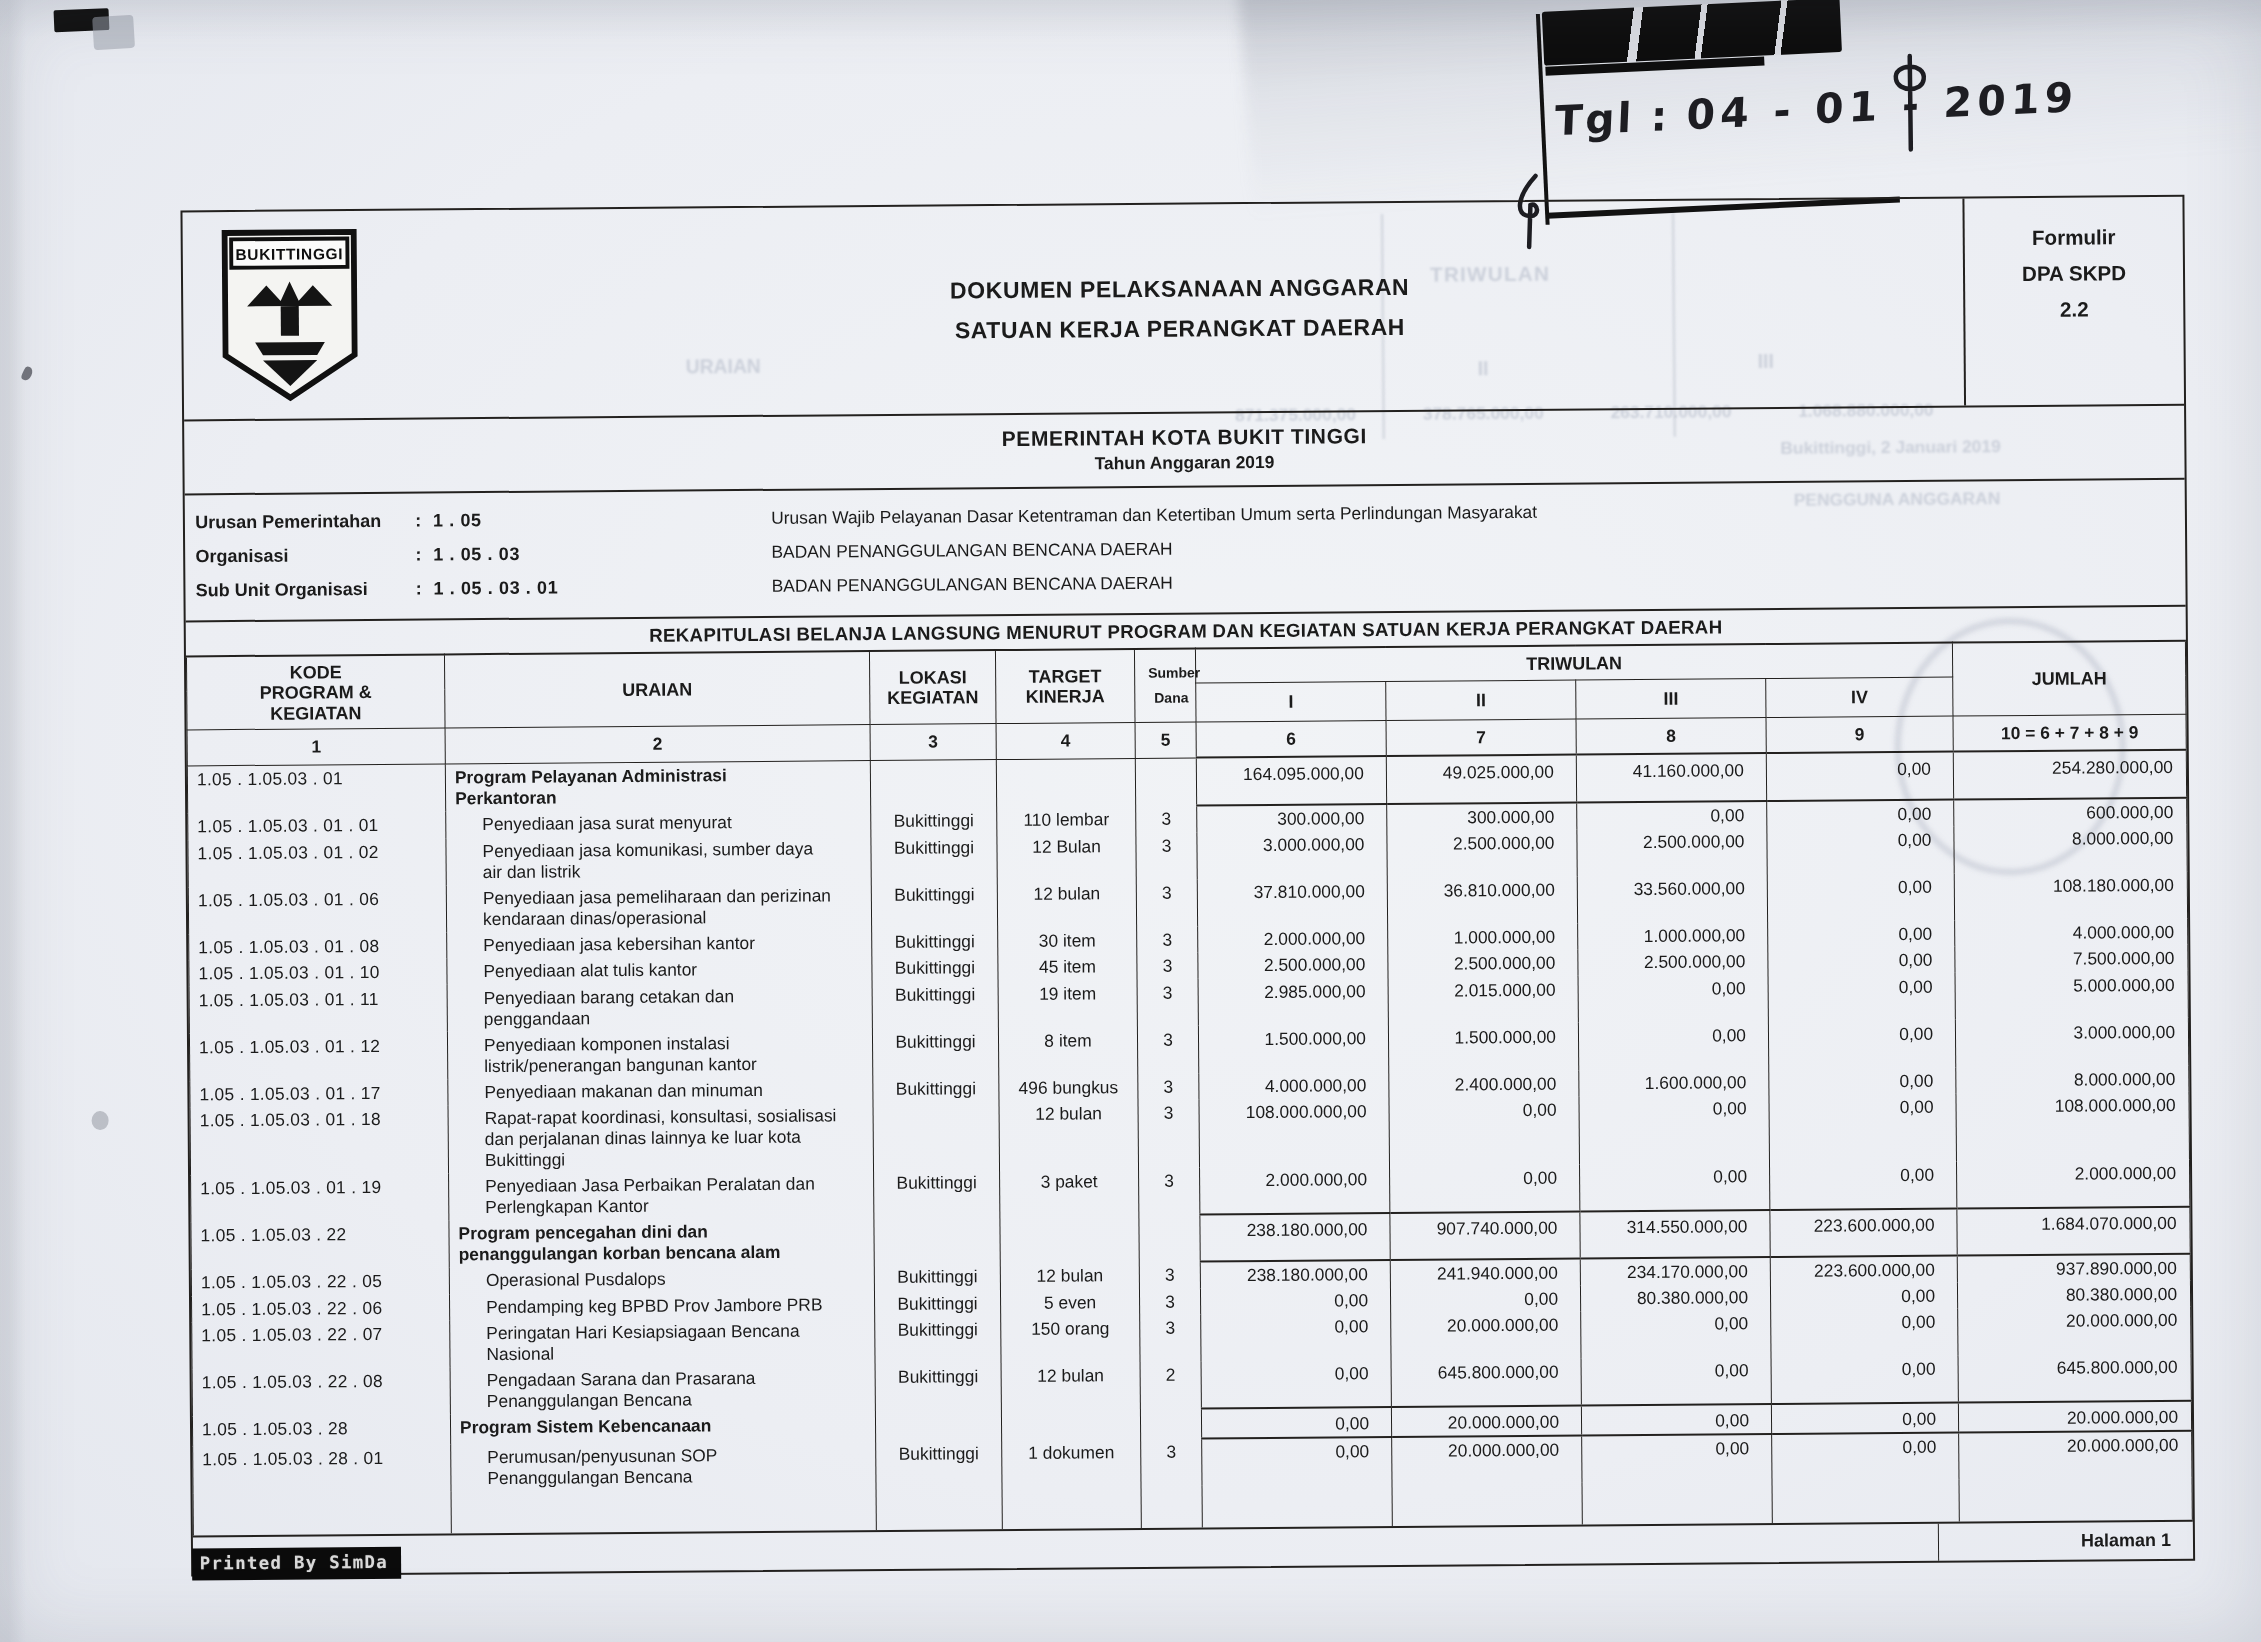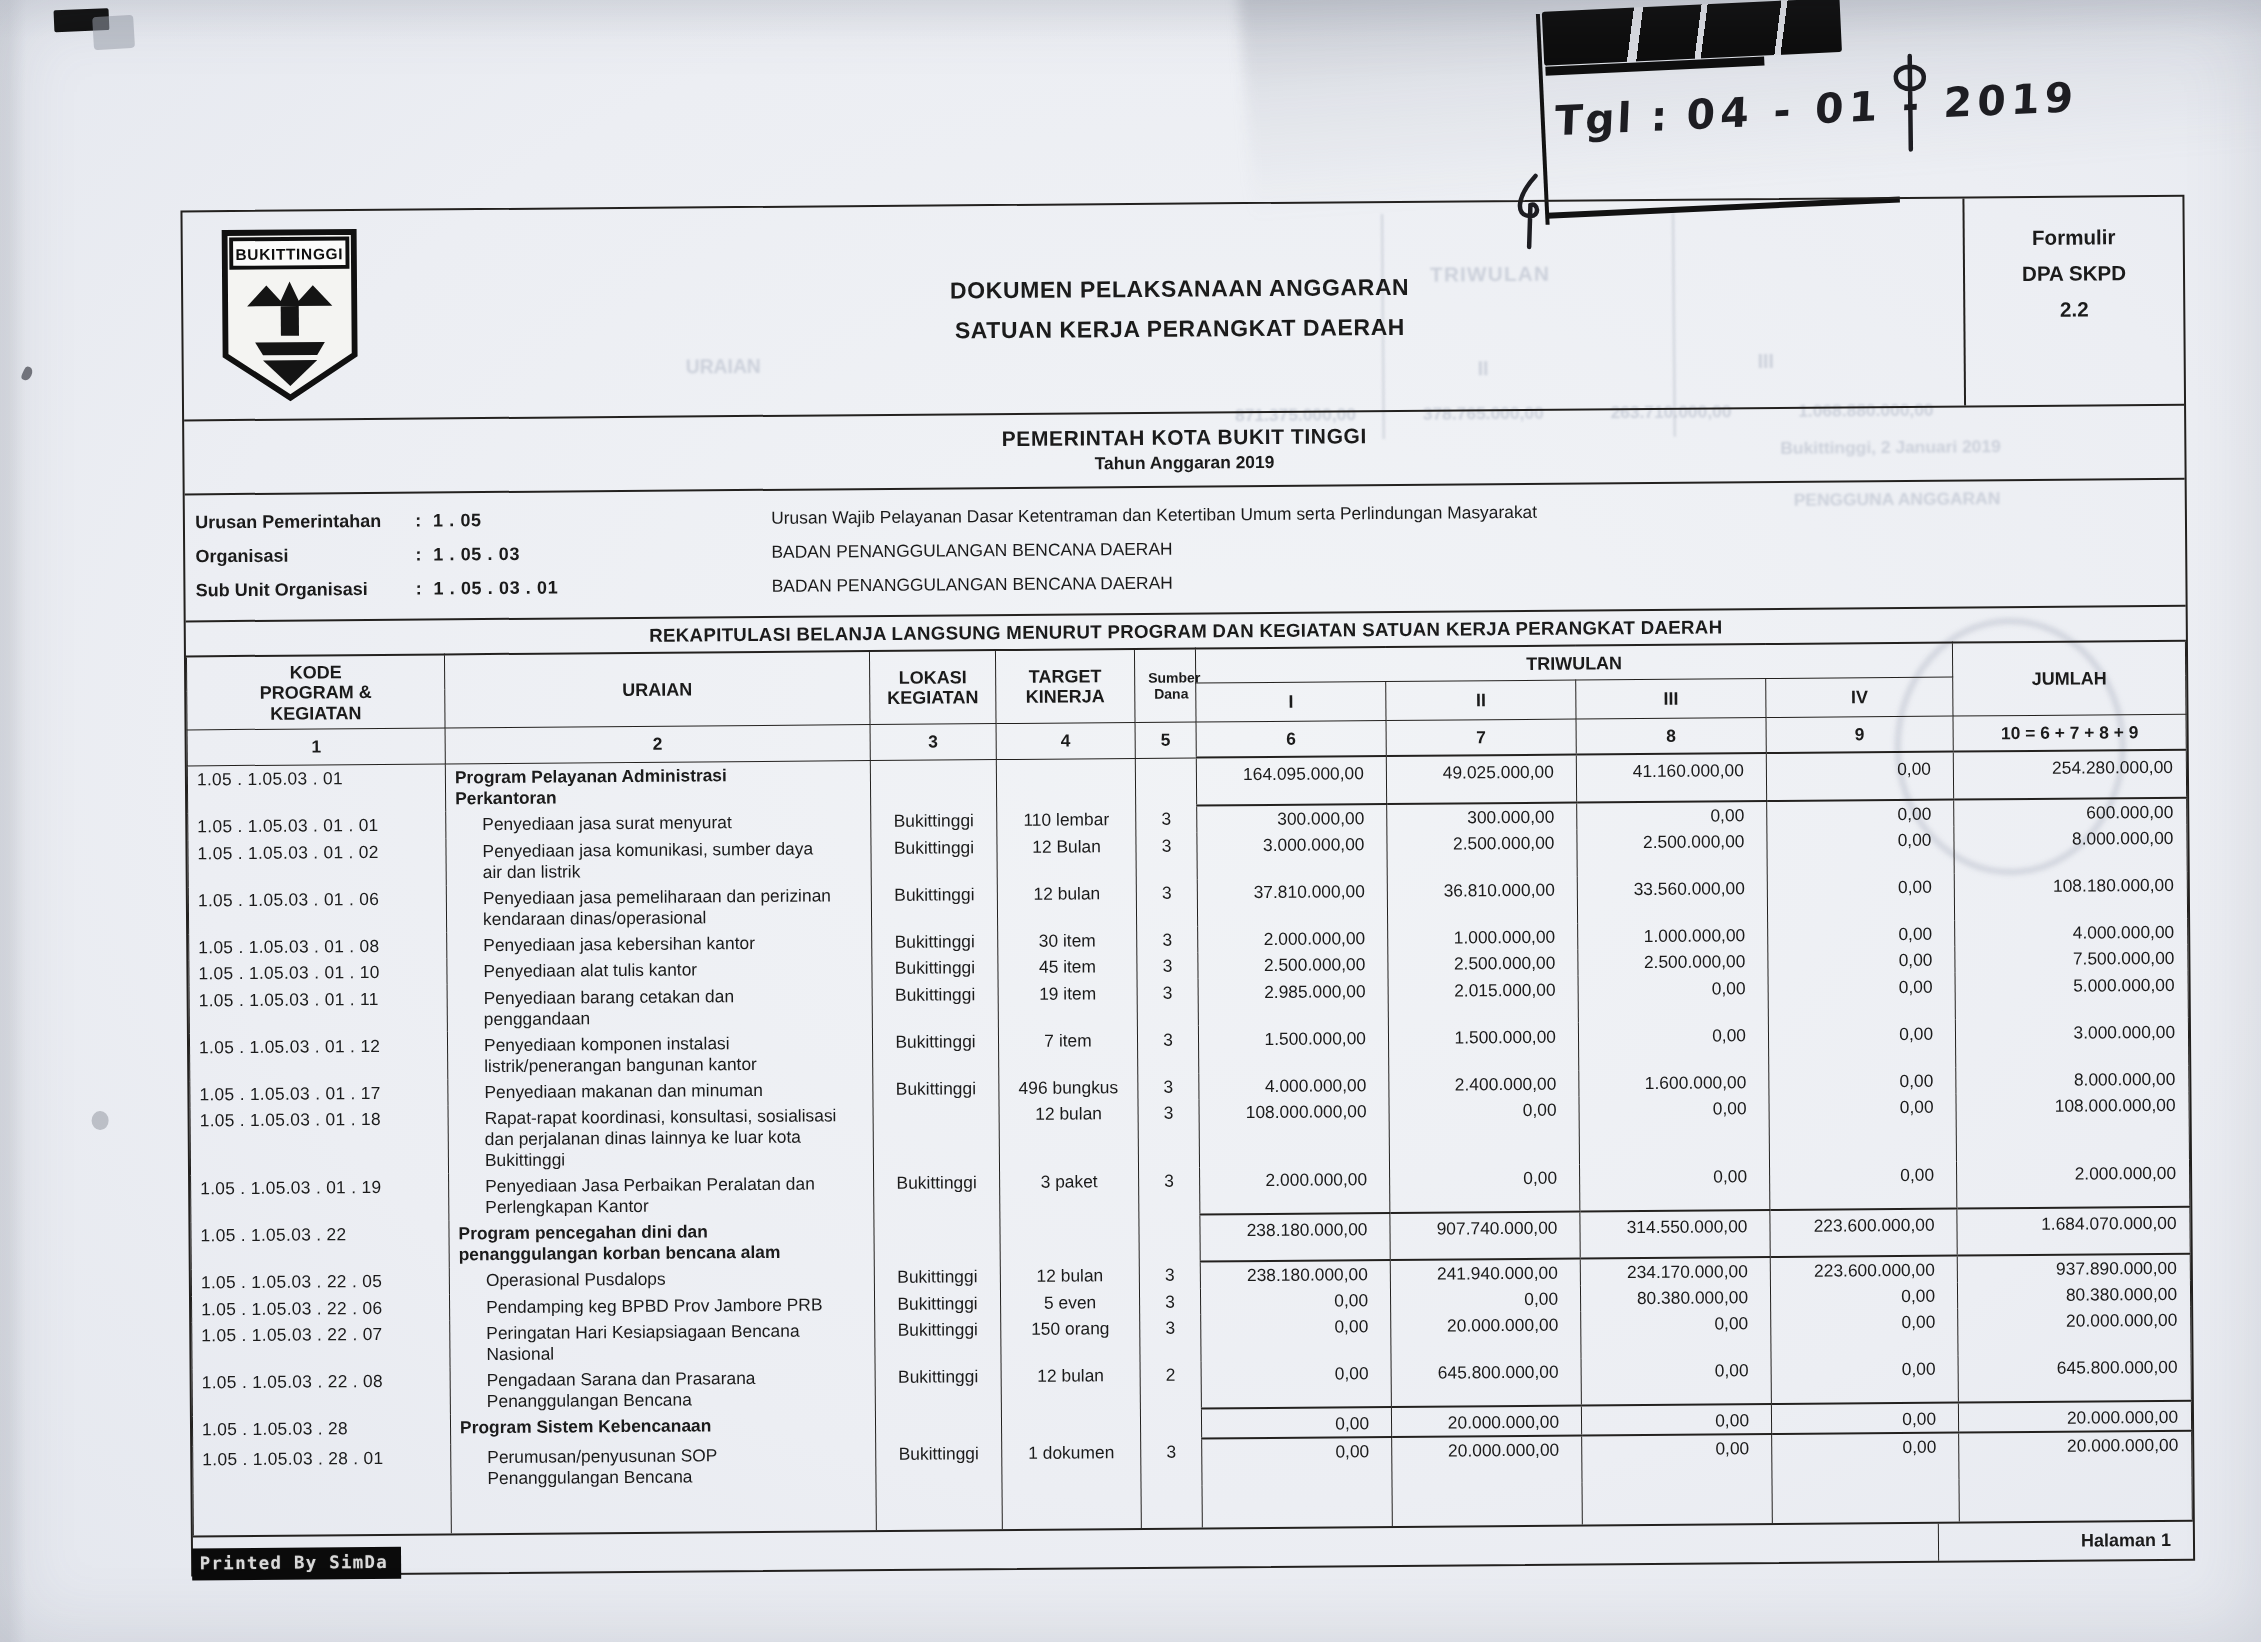--- a/index.html
+++ b/index.html
@@ -80,21 +80,21 @@
   .info-code{width:356px;font-weight:700;font-size:18px;letter-spacing:0.6px;}
   .info-desc{flex:1;font-size:17.4px;}
 
   .section-title{border-top:2.6px solid #23211f;height:33px;display:flex;align-items:center;
     justify-content:center;font-weight:700;font-size:18.7px;letter-spacing:0.3px;}
 
   table.rekap{border-collapse:collapse;table-layout:fixed;width:1998px;border-top:2.6px solid #23211f;}
   table.rekap th{border:1.9px solid #23211f;font-weight:700;vertical-align:middle;
     text-align:center;white-space:pre-line;}
   .th-main{height:67px;font-size:18px;line-height:20.6px;}
-  .th-sumber{font-size:14px;line-height:16px;padding-left:13px;}
+  .th-sumber{font-size:14px;line-height:25px;padding-left:13px;}
   .th-sub{height:36px;font-size:18px;}
   .th-numbering{height:32px;font-size:17.4px;}
   table.rekap td{border-left:1.9px solid #23211f;border-right:1.9px solid #23211f;
     vertical-align:top;font-size:17.4px;line-height:21px;padding-top:3.2px;padding-bottom:1.9px;}
   td.c-kode{padding-left:9px;letter-spacing:0.3px;white-space:nowrap;}
   td.c-uraian{padding-left:9px;white-space:pre-line;}
   .row-kegiatan td.c-uraian{padding-left:36px;}
   .row-program td.c-uraian{font-weight:700;}
   td.c-lokasi,td.c-target,td.c-sumber{text-align:center;}
   td.c-num{text-align:right;padding-right:22px;white-space:nowrap;}
@@ -349,21 +349,21 @@
     <td class="c-num"><span>0,00</span></td>
     <td class="c-num"><span>0,00</span></td>
     <td class="c-num c-jumlah"><span>5.000.000,00</span></td>
   </tr>
 
   <tr class="row-kegiatan">
     <td class="c-kode"><span>1.05 . 1.05.03 . 01 . 12</span></td>
     <td class="c-uraian"><span>Penyediaan komponen instalasi
 listrik/penerangan bangunan kantor</span></td>
     <td class="c-lokasi"><span>Bukittinggi</span></td>
-    <td class="c-target"><span>7 item</span></td>
+    <td class="c-target"><span>8 item</span></td>
     <td class="c-sumber"><span>3</span></td>
     <td class="c-num"><span>1.500.000,00</span></td>
     <td class="c-num"><span>1.500.000,00</span></td>
     <td class="c-num"><span>0,00</span></td>
     <td class="c-num"><span>0,00</span></td>
     <td class="c-num c-jumlah"><span>3.000.000,00</span></td>
   </tr>
 
   <tr class="row-kegiatan">
     <td class="c-kode"><span>1.05 . 1.05.03 . 01 . 17</span></td>

